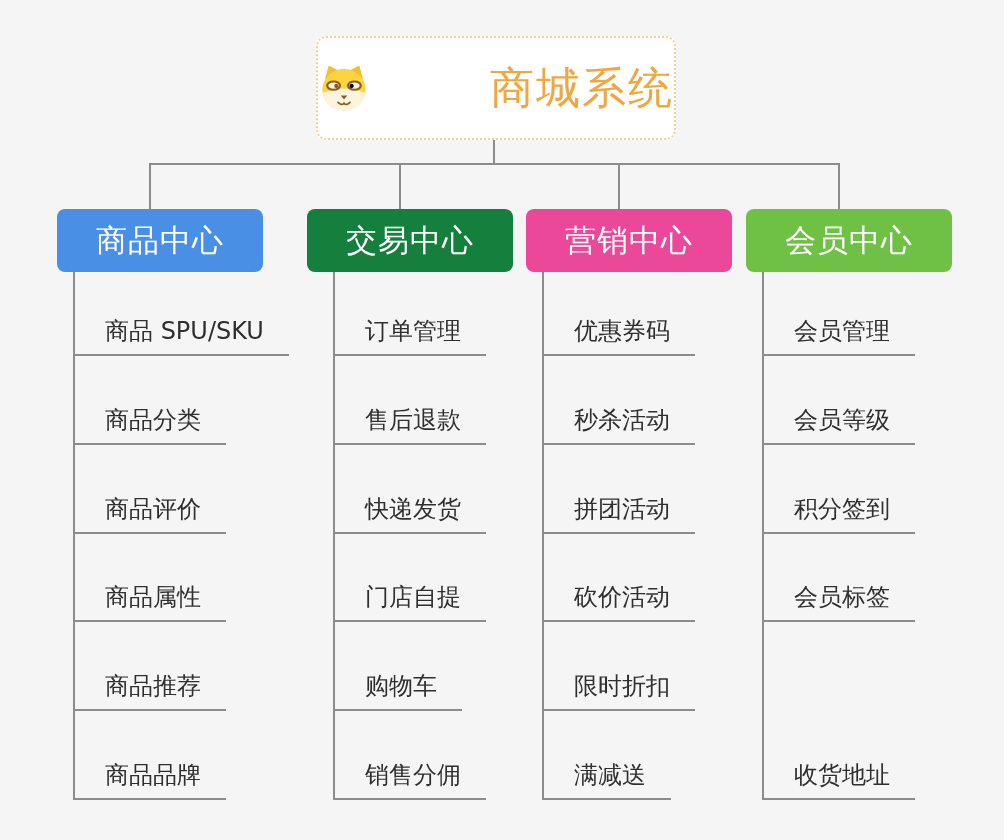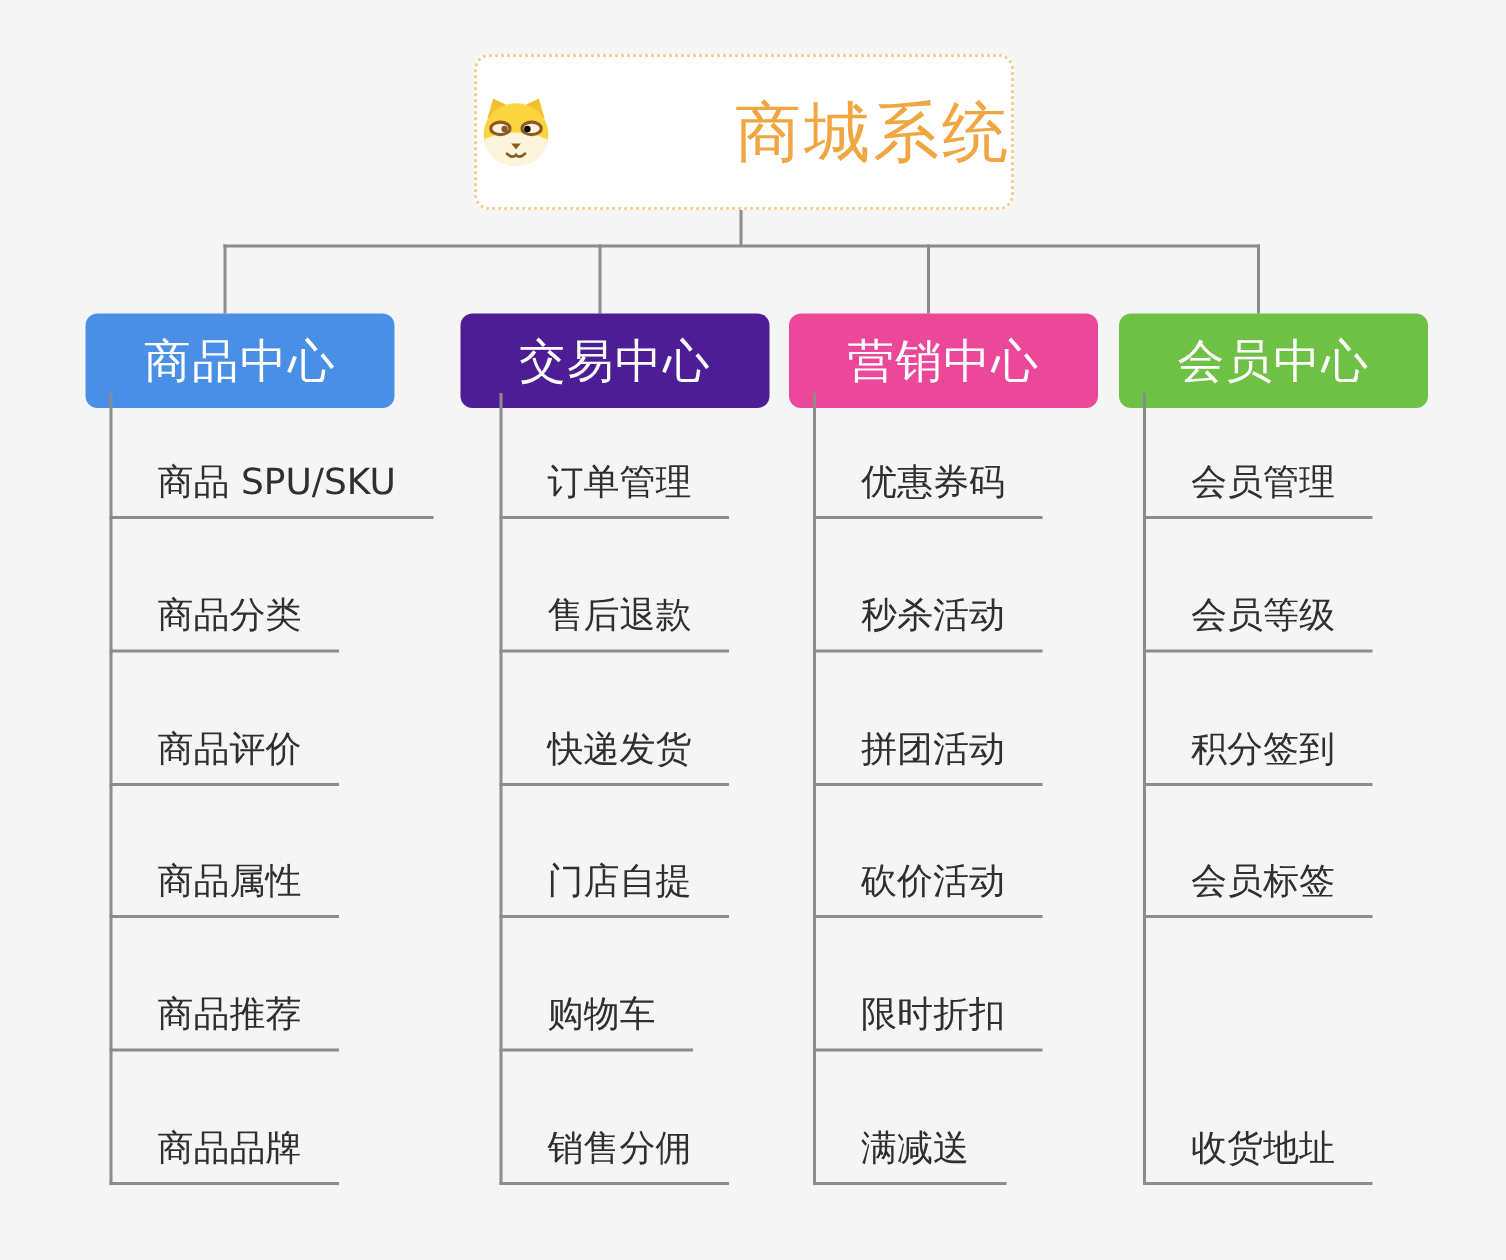--- a/index.html
+++ b/index.html
@@ -29,21 +29,21 @@
   
   .branch-head{
     position:absolute;top:209px;width:206px;height:63px;
     border-radius:8px;color:#ffffff;font-size:31px;
     display:flex;align-items:center;justify-content:center;
     white-space:nowrap;letter-spacing:1px;
   }
   .h0{left:57px;} .h1{left:307px;} .h2{left:526px;} .h3{left:746px;}
 
   
-  .branch-col{position:absolute;top:262px;width:240px;height:540px;padding-left:24px;}
+  .branch-col{position:absolute;top:272px;width:240px;height:540px;padding-left:24px;}
   .c0{left:73px;} .c1{left:323px;margin-left:10px;} .c2{left:542px;} .c3{left:762px;}
   .trunk{position:absolute;left:0;top:0;width:2px;height:528px;background:#8c8c8c;}
   .item{
     position:absolute;left:0;transform:translateY(-100%);
     white-space:nowrap;width:max-content;
     padding:0 25px 7px 32px;
     border-bottom:2px solid #8c8c8c;
     font-size:24px;color:#2f2f2f;
   }
   .i0{top:84px;} .i1{top:173px;} .i2{top:262px;} .i3{top:350px;} .i4{top:439px;} .i5{top:528px;}
@@ -74,21 +74,21 @@
         <path d="M28 39.5 h8 l-4 5 Z" fill="#8a5a25"></path>
         <path d="M24.5 48 q4.5 4.5 7.5 1 q3 3.5 7.5 -1" stroke="#8a5a25" stroke-width="2.2" fill="none" stroke-linecap="round"></path>
       </svg>
     </span>
     <span class="root-title">商城系统</span>
   </div>
 
   <div class="branch-head h0" style="background-color: rgb(74, 143, 230);">
     <span>商品中心</span>
   </div>
-  <div class="branch-head h1" style="background-color: #4c1d95;">
+  <div class="branch-head h1" style="background-color: #15803d;">
     <span>交易中心</span>
   </div>
   <div class="branch-head h2" style="background-color: #ec4899;">
     <span>营销中心</span>
   </div>
   <div class="branch-head h3" style="background-color: rgb(111, 193, 69);">
     <span>会员中心</span>
   </div>
 
   <div class="branch-col c0">

